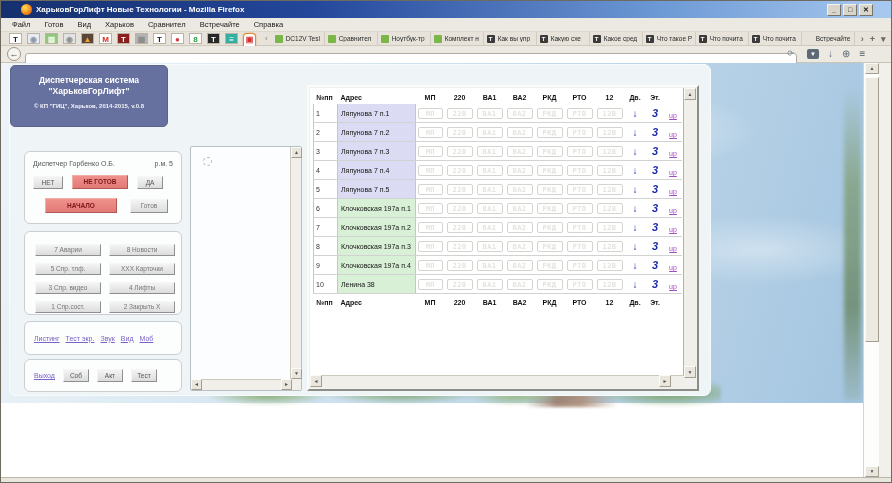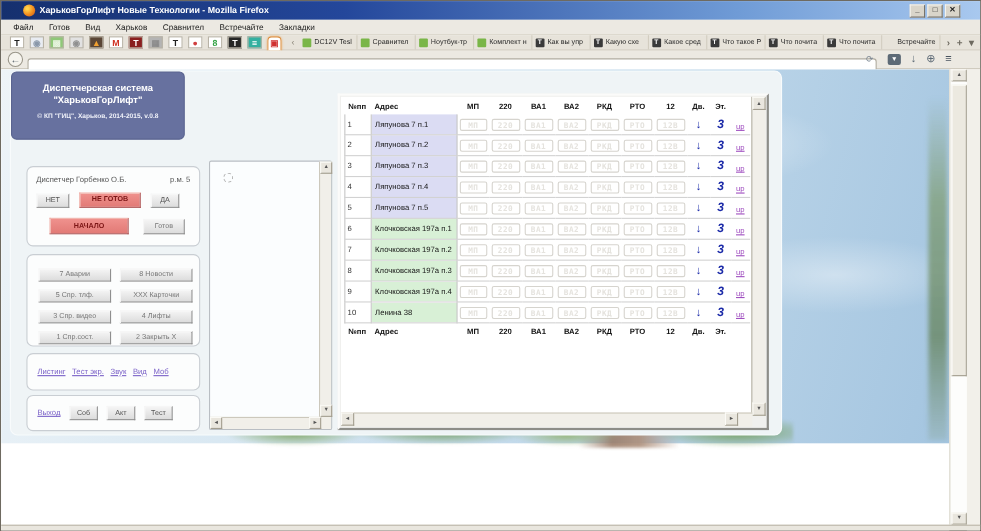--- a/index.html
+++ b/index.html
@@ -165,21 +165,21 @@
     </span>
   </div>
 
   <div class="menubar">
     <span class="menu-item">Файл</span>
       <span class="menu-item">Готов</span>
       <span class="menu-item">Вид</span>
       <span class="menu-item">Харьков</span>
       <span class="menu-item">Сравнител</span>
       <span class="menu-item">Встречайте</span>
-      <span class="menu-item">Закладки</span>
+      <span class="menu-item">Справка</span>
   </div>
 
   <div class="tabbar">
     <span class="pin-tab" style="background: rgb(255, 255, 255); color: rgb(34, 34, 34);">T</span>
       <span class="pin-tab" style="background: rgb(232, 236, 242); color: rgb(138, 152, 170);">◉</span>
       <span class="pin-tab" style="background: rgb(143, 200, 120); color: rgb(232, 244, 224);">▩</span>
       <span class="pin-tab" style="background: rgb(226, 226, 226); color: rgb(144, 144, 144);">◉</span>
       <span class="pin-tab" style="background: rgb(90, 70, 54); color: rgb(240, 160, 48);">▲</span>
       <span class="pin-tab" style="background: rgb(255, 255, 255); color: rgb(208, 48, 32);">M</span>
       <span class="pin-tab" style="background: rgb(138, 31, 31); color: rgb(255, 255, 255);">T</span>

